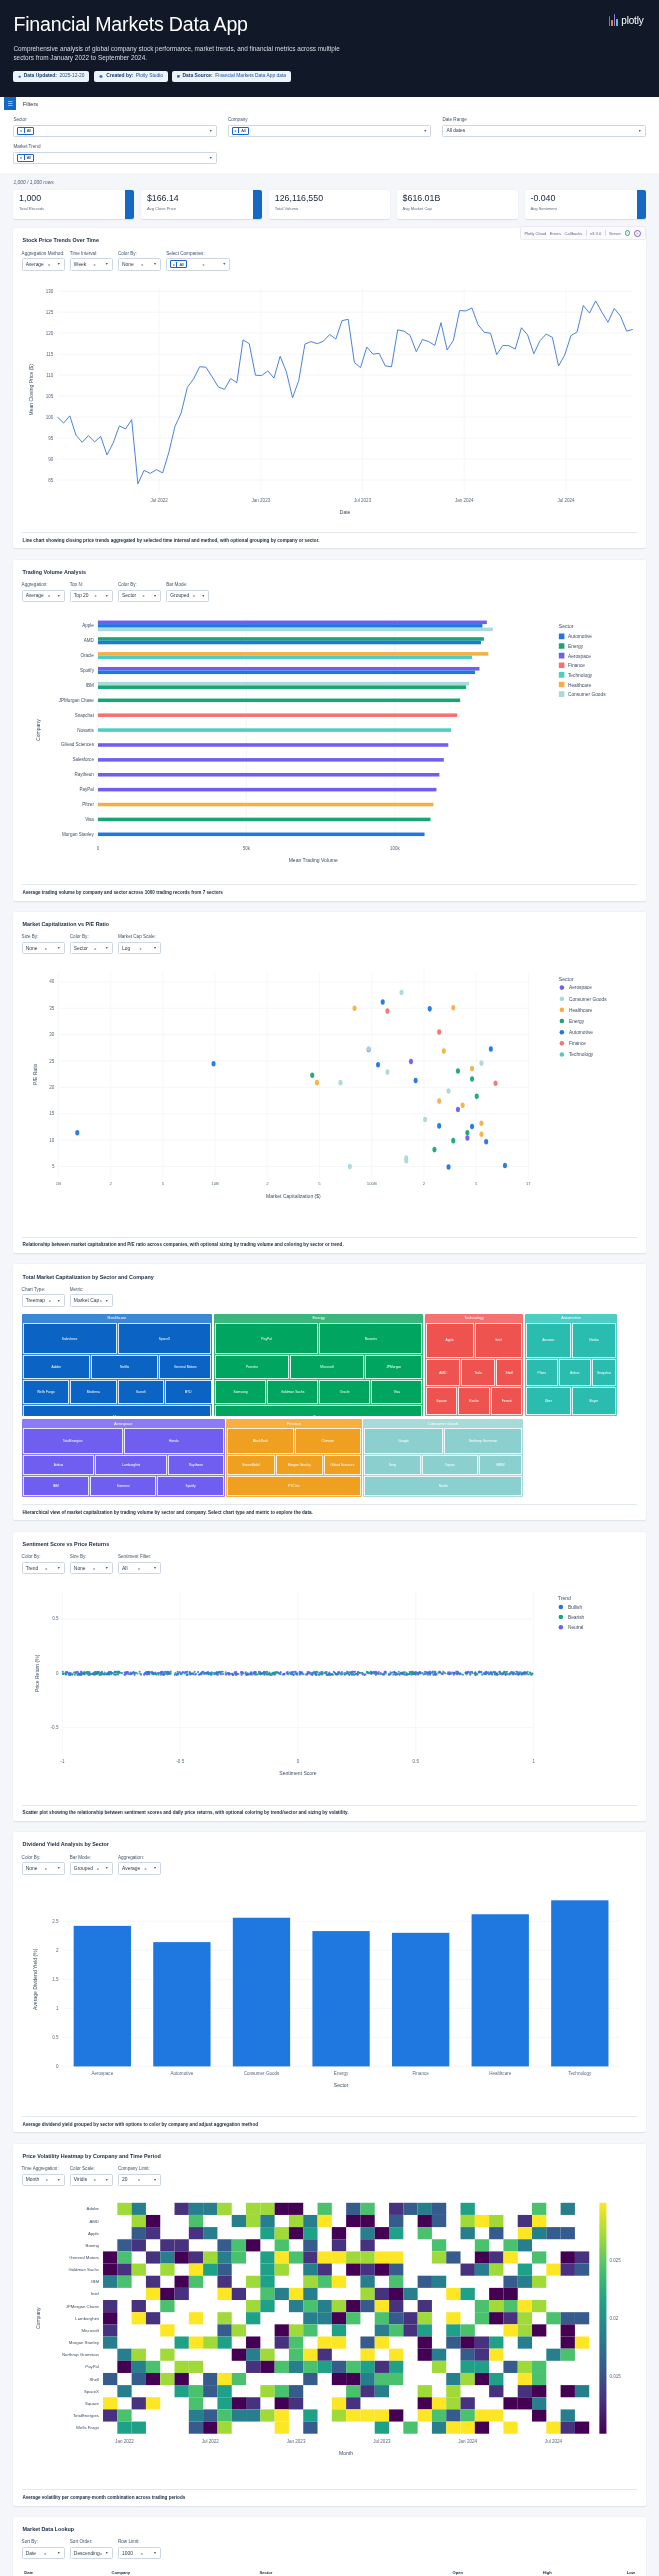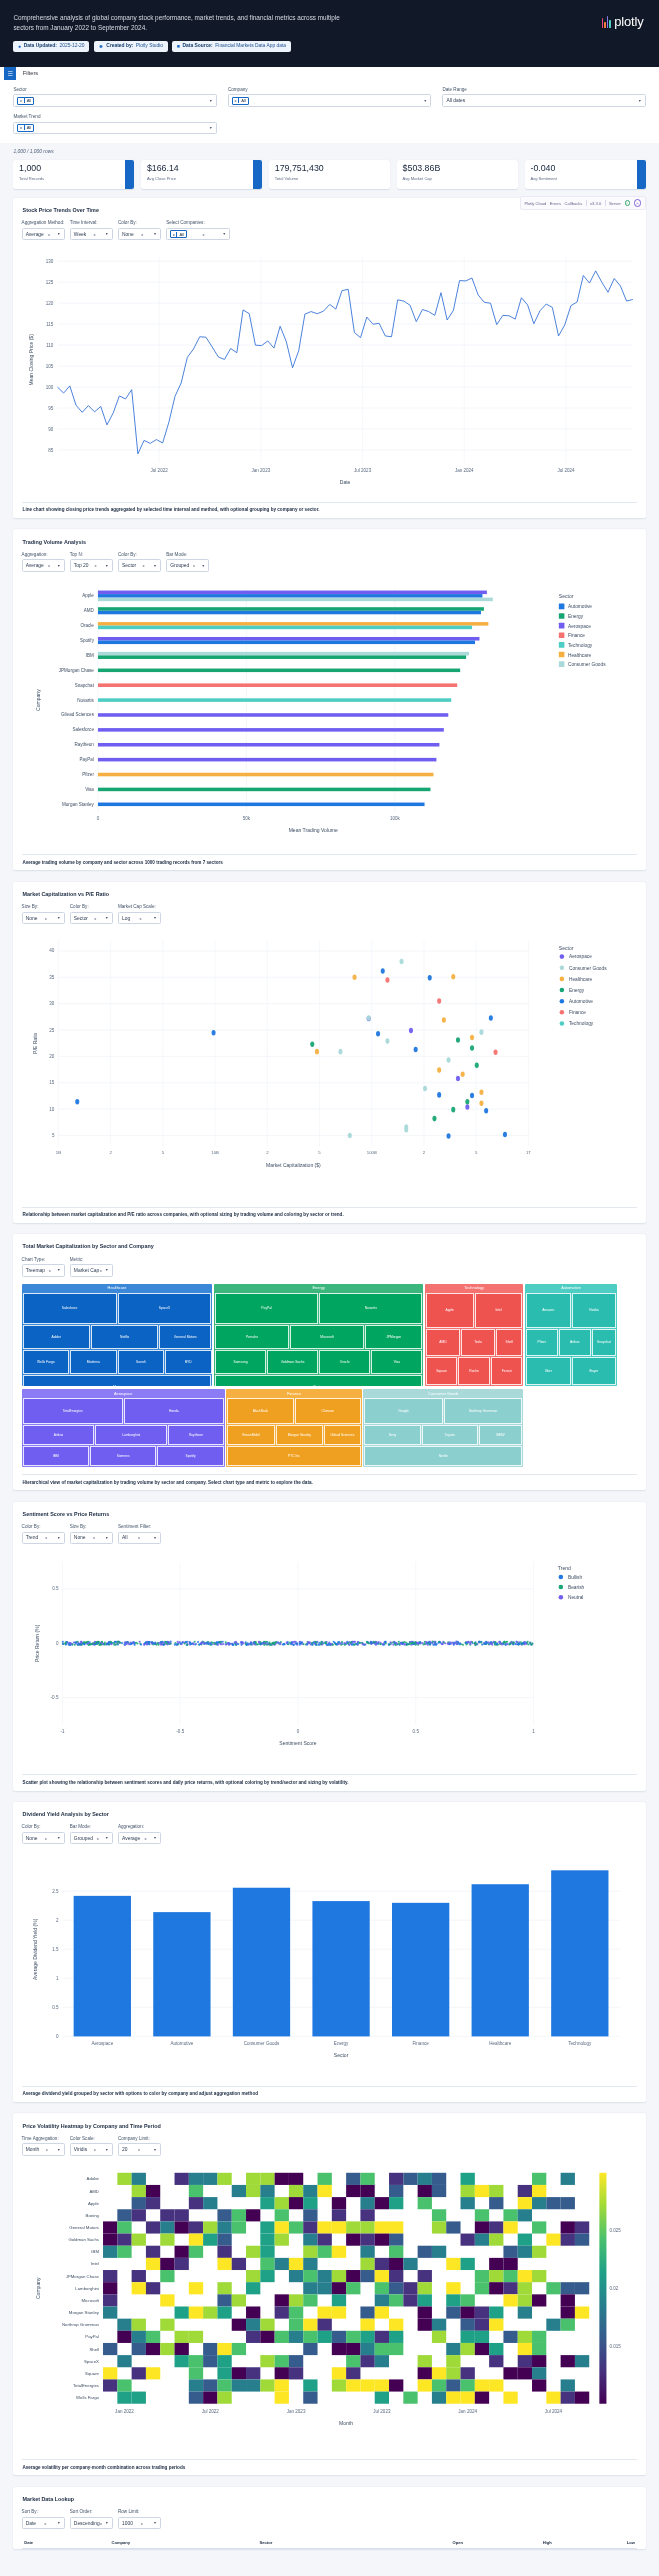--- a/index.html
+++ b/index.html
@@ -46,21 +46,21 @@
   }
   .badge b { color:#123a6b; font-weight:700; }
   .badge .bico { color:#1768c4; font-size:5.2px; display:inline-block; }
   .plotly-logo {
     position:absolute;
     right:15.5px; top:14.4px;
     display:flex; align-items:center; gap:3.6px;
   }
   .plotly-logo .bars { display:flex; align-items:flex-end; gap:1px; height:11.3px; }
   .plotly-logo .bars span { width:1.5px; border-radius:0.5px; display:block; }
-  .plotly-logo .txt { font-size:13px; color:#fff; letter-spacing:-0.2px; }
+  .plotly-logo .txt { font-size:10px; color:#fff; letter-spacing:-0.2px; }
 
   
   .filters-wrap { background:#fff; padding:0 0 9.3px 0; }
   .filters-head { display:flex; align-items:center; gap:6.2px; }
   .filters-icon {
     width:12.4px; height:12.4px; background:#1768c4; color:#fff;
     display:flex; align-items:center; justify-content:center;
     font-size:6.2px; margin-left:4.1px;
   }
   .filters-title { font-size:5.7px; color:#334; }
@@ -148,20 +148,21 @@
   .tbl th {
     text-align:left; font-weight:700; color:#1b2a41; padding:3.1px 2.6px;
     border-bottom:0.5px solid #d8dfe9; background:#fff; font-size:4.1px; white-space:nowrap;
   }
   .tbl th.num, .tbl td.num { text-align:right; }
 </style>
 </head>
 <body>
 
 <div class="hero">
+  <h1>Financial Markets Data App</h1>
   <p>Comprehensive analysis of global company stock performance, market trends, and financial metrics across multiple sectors from January 2022 to September 2024.</p>
   <div class="badges">
     <div class="badge">
       <span class="bico">●</span>
       <b>Data Updated:</b>
       <span>2025-12-20</span>
     </div>
     <div class="badge">
       <span class="bico">☻</span>
       <b>Created by:</b>
@@ -237,25 +238,25 @@
       <div class="v">1,000</div>
       <div class="l">Total Records</div>
       <div class="accent"></div>
     </div>
     <div class="kpi">
       <div class="v">$166.14</div>
       <div class="l">Avg Close Price</div>
       <div class="accent"></div>
     </div>
     <div class="kpi">
-      <div class="v">179,751,430</div>
+      <div class="v">126,116,550</div>
       <div class="l">Total Volume</div>
     </div>
     <div class="kpi">
-      <div class="v">$503.86B</div>
+      <div class="v">$616.01B</div>
       <div class="l">Avg Market Cap</div>
     </div>
     <div class="kpi">
       <div class="v">-0.040</div>
       <div class="l">Avg Sentiment</div>
       <div class="accent"></div>
     </div>
   </div>
 </div>
 

